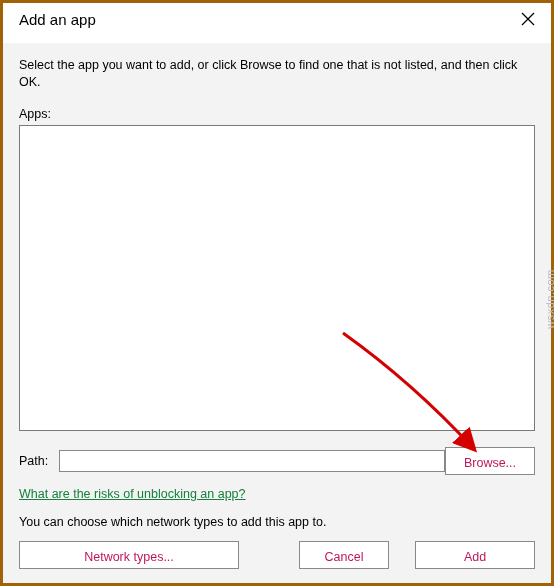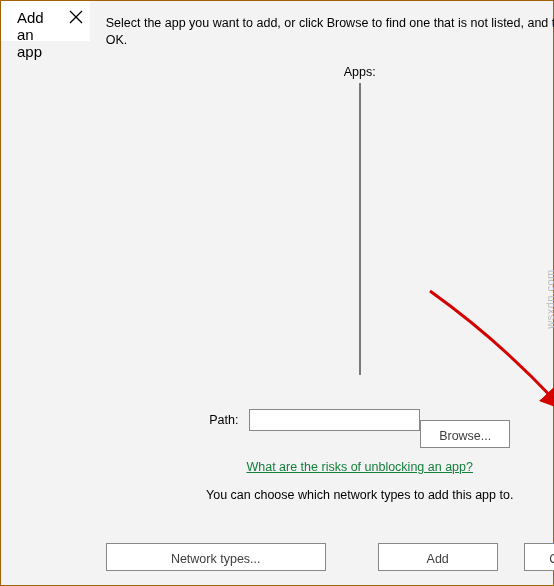--- a/index.html
+++ b/index.html
@@ -10,25 +10,25 @@
     body {
       font-family: "Segoe UI", Tahoma, sans-serif;
       font-size: 12.5px;
       background: #f3f3f3;
       width: 554px;
       height: 586px;
       overflow: hidden;
     }
     .dialog {
       background: #f3f3f3;
-      border: 1px solid #a16207;
+      border: 3px solid #a16207;
       width: 554px;
       height: 586px;
       display: flex;
-      flex-direction: row;
+      flex-direction: column;
     }
     .titlebar {
       display: flex;
       justify-content: space-between;
       align-items: flex-start;
       background: #ffffff;
       height: 40px;
     }
     .titlebar .title {
       font-size: 15px;
@@ -46,21 +46,20 @@
     .close-btn svg {
       width: 14px;
       height: 14px;
     }
     .content {
       padding: 10px 16px 14px 16px;
       display: flex;
       flex-direction: column;
       flex: 1;
       position: relative;
-      align-items: center;
     }
     .instruction {
       color: #000;
       line-height: 1.35;
       margin-bottom: 16px;
       margin-top: 4px;
     }
     .label {
       color: #000;
       margin-bottom: 4px;
@@ -88,24 +87,23 @@
       font-family: inherit;
       font-size: 12.5px;
       padding: 0 4px;
     }
     .browse-btn, .btn {
       height: 28px;
       background: #ffffff;
       border: 1px solid #888;
       font-family: inherit;
       font-size: 12.5px;
-      color: #404040;
+      color: #be185d;
       cursor: pointer;
       padding: 8px 8px;
-      margin-top: 29px;
     }
     .browse-btn {
       width: 90px;
     }
     .risks-link {
       color: #15803d;
       text-decoration: underline;
       font-size: 12.5px;
       margin-bottom: 14px;
       cursor: pointer;
@@ -181,22 +179,22 @@
       <button class="browse-btn">Browse...</button>
     </div>
 
     <a class="risks-link">What are the risks of unblocking an app?</a>
 
     <div class="choose-text">You can choose which network types to add this app to.</div>
 
     <div class="bottom-row">
       <button class="btn network-btn">Network types...</button>
       <div class="spacer"></div>
+      <button class="btn cancel-btn">Cancel</button>
       <button class="btn add-btn">Add</button>
-      <button class="btn cancel-btn">Cancel</button>
     </div>
 
     <svg class="arrow-overlay" viewBox="0 0 170 140">
       <defs>
         <marker id="arrowhead" markerWidth="8" markerHeight="8" refX="6" refY="4" orient="auto">
           <polygon points="0 0, 8 4, 0 8" fill="#d40000"></polygon>
         </marker>
       </defs>
       <path d="M 10 10 Q 80 60 140 125" stroke="#d40000" stroke-width="3" fill="none" marker-end="url(#arrowhead)"></path>
     </svg>

